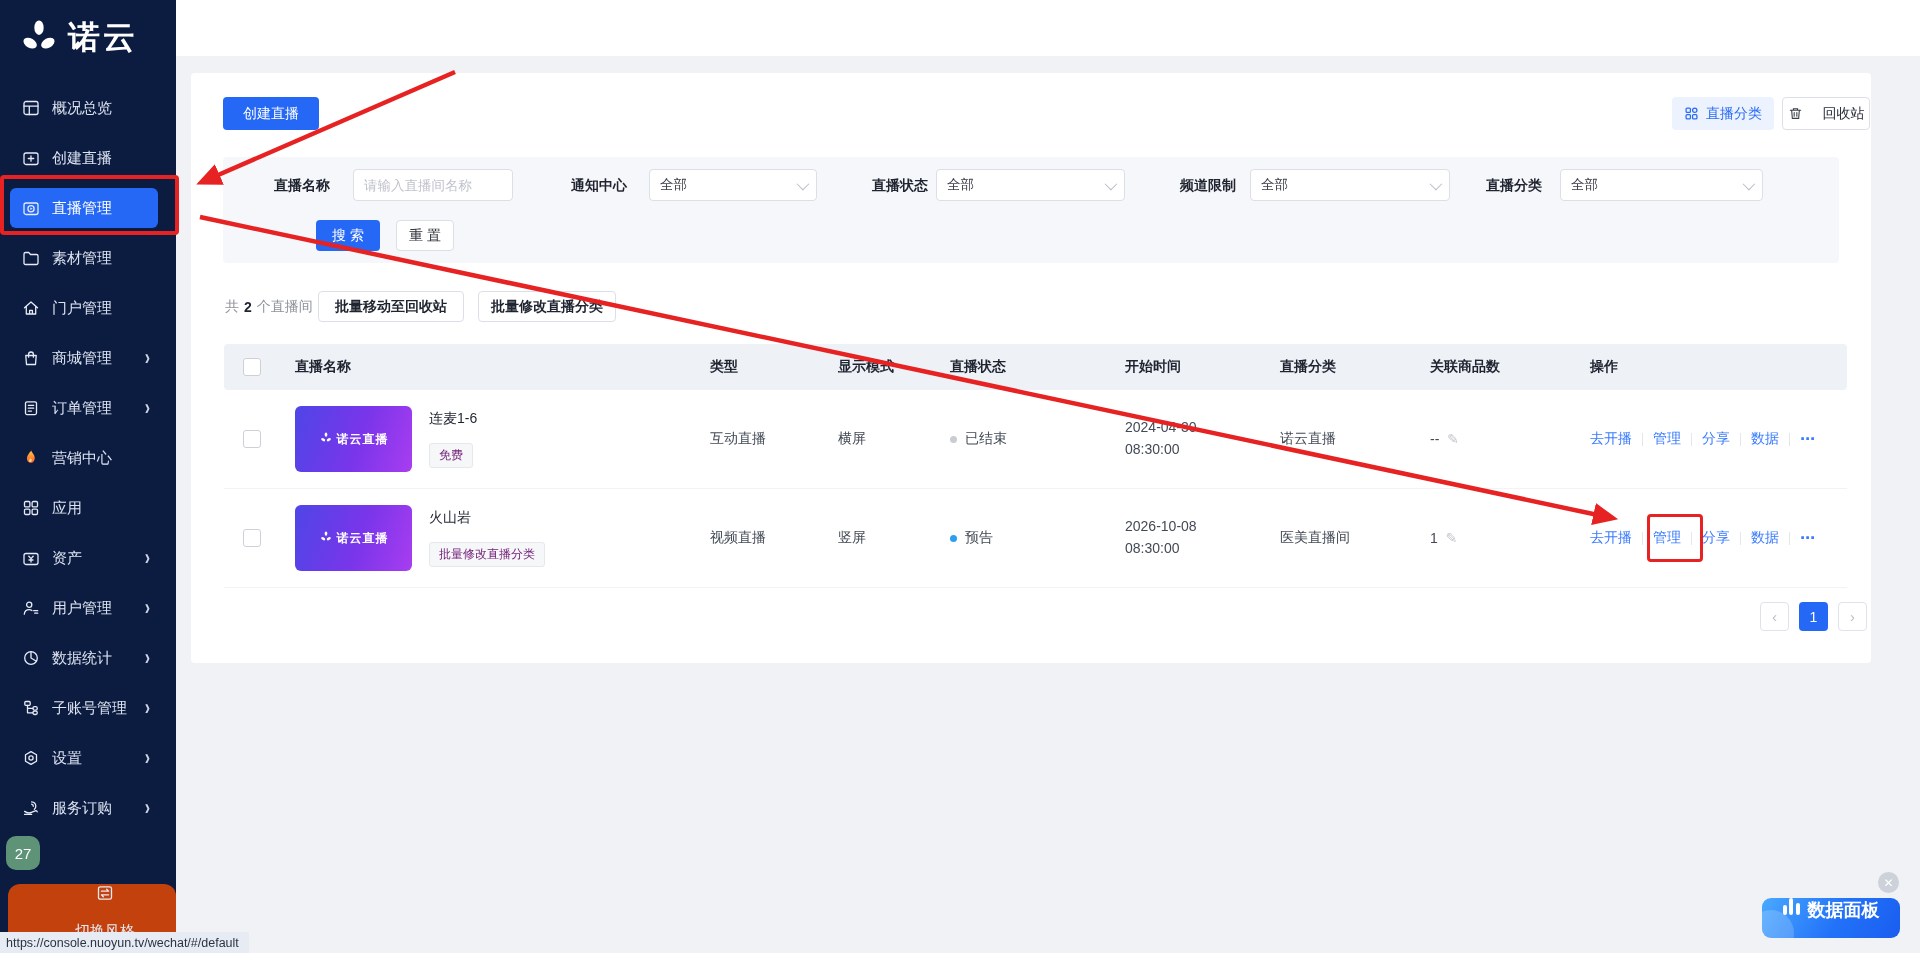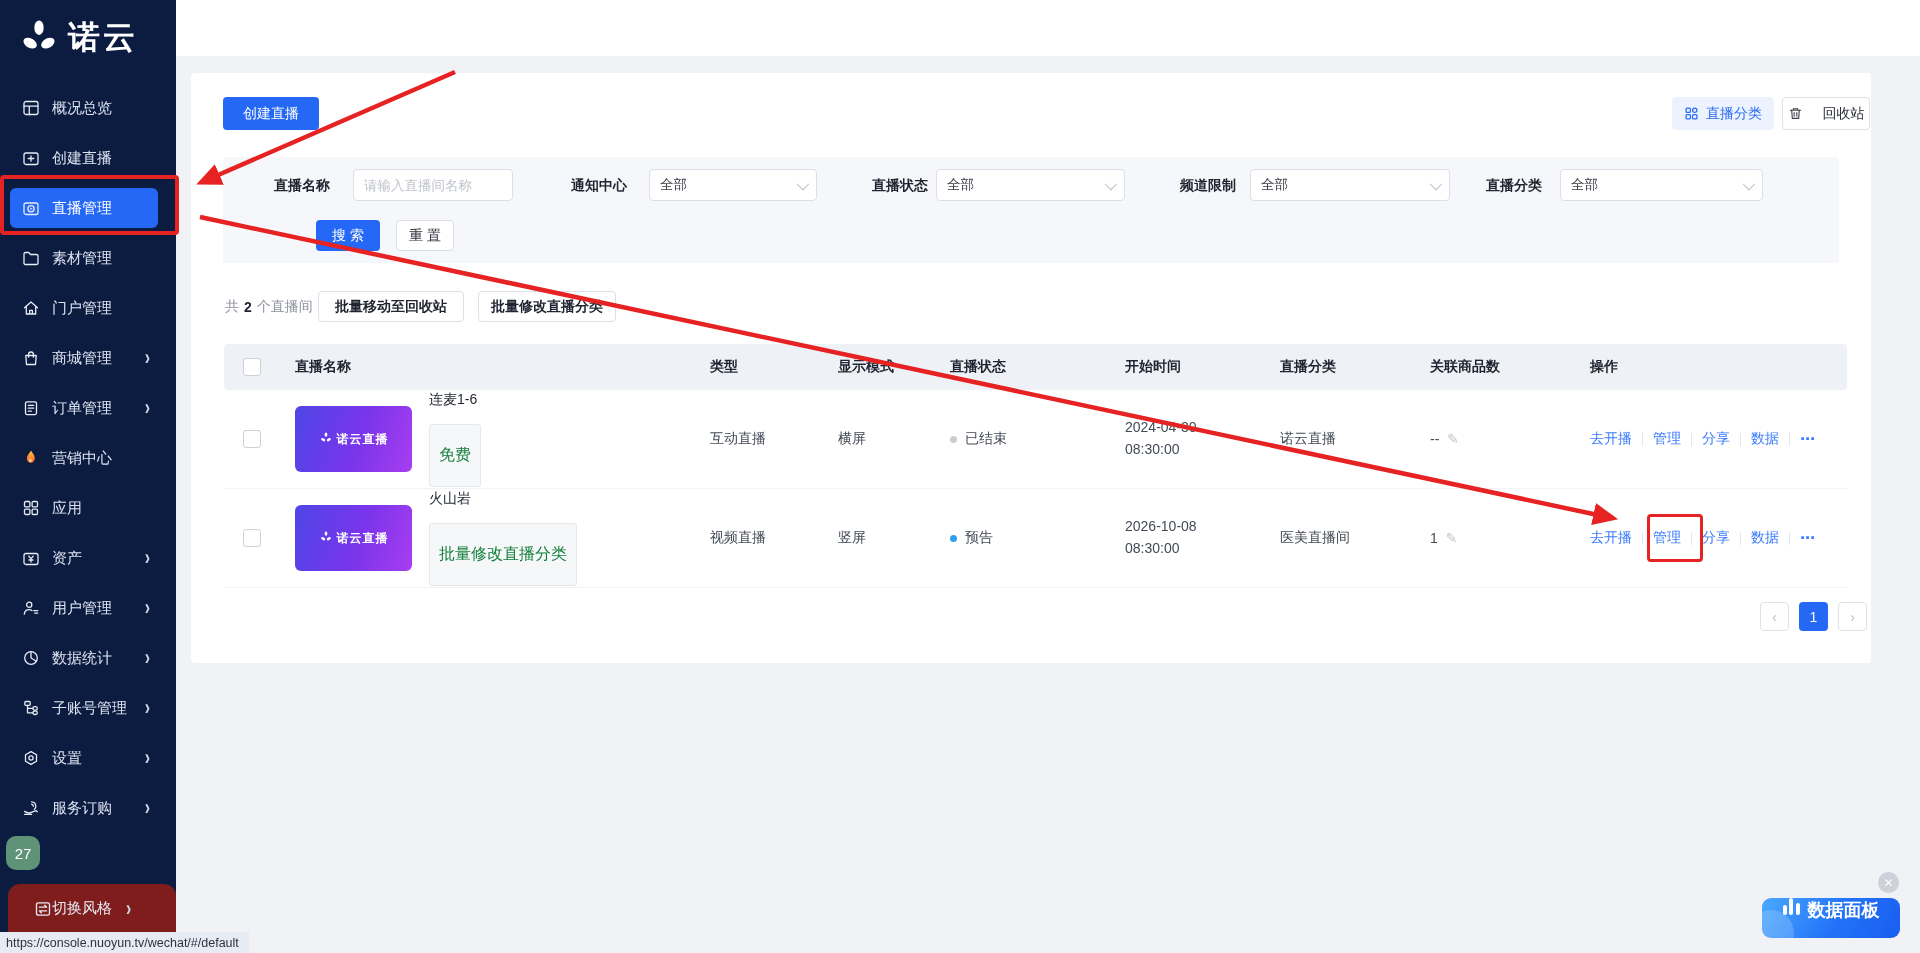--- a/index.html
+++ b/index.html
@@ -12,21 +12,21 @@
   .logo-text{font-size:32px;font-weight:bold;letter-spacing:3px;}
   .nav{position:absolute;left:0;top:88px;right:8px;}
   .nav-item{height:40px;margin:0 10px 10px 10px;padding:0 8px 0 12px;display:flex;align-items:center;gap:12px;color:#dde3f0;font-size:15px;border-radius:6px;cursor:pointer;}
   .nav-item.active{background:#2468f5;color:#fff;}
   .nav-icon{width:18px;height:18px;display:inline-flex;}
   .nav-icon svg{width:18px;height:18px;fill:none;stroke:#e7ebf5;stroke-width:1.3;stroke-linecap:round;stroke-linejoin:round;}
   .nav-icon .f{fill:#e7ebf5;stroke:none;}
   .nav-label{flex:0 0 auto;}
   .nav-arrow{margin-left:auto;font-size:16px;color:#cdd5e6;transform:scaleY(1.4);font-weight:bold;}
   .side-badge{position:absolute;left:6px;top:836px;width:34px;height:34px;border-radius:10px;background:#5f9377;color:#fff;font-size:15px;display:flex;align-items:center;justify-content:center;z-index:6;}
-  .style-panel{position:absolute;left:8px;top:884px;width:168px;height:49px;background:#7f1d1d;border-radius:12px 12px 0 0;display:flex;align-items:center;padding-left:26px;gap:0;color:#e7ebf5;font-size:15px;box-sizing:border-box;}
+  .style-panel{position:absolute;left:8px;top:884px;width:168px;height:49px;background:#c2410c;border-radius:12px 12px 0 0;display:flex;align-items:center;padding-left:26px;gap:20px;color:#e7ebf5;font-size:15px;box-sizing:border-box;flex-direction:column;}
   .style-panel .nav-arrow{margin-left:14px;}
 
   
   .header{position:absolute;left:176px;top:0;width:1744px;height:56px;background:#fff;z-index:4;}
   .page-title{position:absolute;left:190px;top:18px;font-size:17px;font-weight:bold;color:#1f2430;}
   .hsearch{position:absolute;left:1166px;top:12px;width:240px;height:33px;border:1px solid #dfe2e8;border-radius:4px;background:#fff;display:flex;align-items:center;padding:0 10px;gap:7px;box-sizing:border-box;}
   .hsearch svg{width:15px;height:15px;stroke:#b4b8c2;fill:none;stroke-width:1.6;stroke-linecap:round;}
   .hsearch input{border:none;outline:none;flex:1;font-size:13.5px;color:#333;font-family:inherit;background:transparent;}
   .hsearch input::placeholder{color:#bfc3cc;}
   .upgrade{position:absolute;left:1444px;top:17px;display:flex;align-items:center;gap:7px;color:#2b6bf3;font-size:14.5px;cursor:pointer;}
@@ -79,21 +79,21 @@
   .cell{display:flex;align-items:center;}
   .c-check{justify-content:center;}
   .checkbox{width:16px;height:16px;border:1px solid #cdd0d6;border-radius:3px;background:#fff;cursor:pointer;}
   .c-name{gap:17px;}
   .thumb{width:117px;height:66px;border-radius:6px;background:linear-gradient(108deg,#4e46e6 0%,#7a35ea 55%,#a83df0 100%);display:flex;flex-direction:column;align-items:center;justify-content:center;color:#fff;flex:0 0 auto;position:relative;overflow:hidden;margin-left:15px;}
   .thumb-inner{display:flex;align-items:flex-end;gap:4px;}
   .thumb-inner svg{width:14px;height:14px;}
   .thumb-text{font-size:12px;font-weight:bold;letter-spacing:1px;}
   .name-block{display:flex;flex-direction:column;gap:15px;align-items:flex-start;}
   .live-name{font-size:14px;color:#1f2430;}
-  .tag{background:#f6f7f9;border:1px solid #e6e8ec;border-radius:3px;color:#15803d;font-size:16px;padding:20px 9px;}
+  .tag{background:#f6f7f9;border:1px solid #e6e8ec;border-radius:3px;color:#701a75;font-size:12px;padding:3px 9px;}
   .dot{width:7px;height:7px;border-radius:50%;margin-right:8px;flex:0 0 auto;}
   .c-time{line-height:1.55;}
   .pencil{color:#c3c6cc;font-size:14px;margin-left:8px;cursor:pointer;}
   .c-act{gap:0;}
   .act{color:#3a7bff;cursor:pointer;text-decoration:none;white-space:nowrap;}
   .vsep{width:1px;height:13px;background:#e3e6eb;margin:0 10px;display:inline-block;}
   .more{color:#3a7bff;font-weight:bold;font-size:15px;cursor:pointer;letter-spacing:1px;}
 
   .pagination{position:absolute;left:1760px;top:602px;display:flex;gap:10px;z-index:2;}
   .pg{width:29px;height:29px;border-radius:4px;display:flex;align-items:center;justify-content:center;font-size:14px;cursor:pointer;box-sizing:border-box;}

